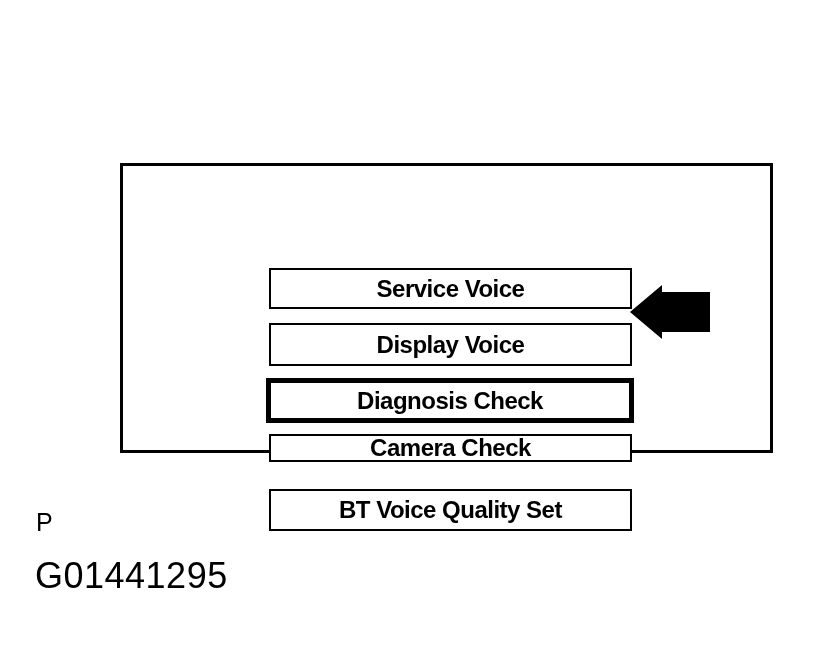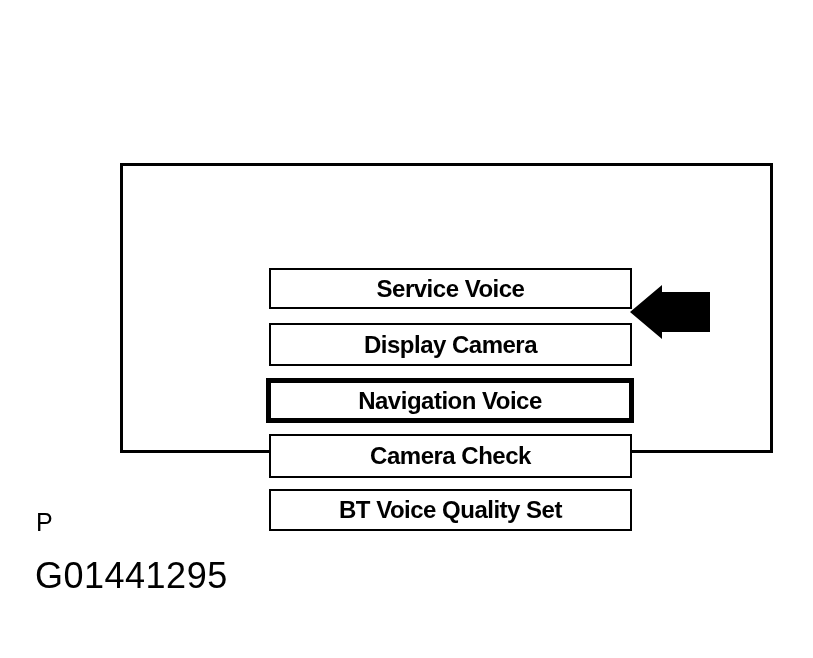--- a/index.html
+++ b/index.html
@@ -59,21 +59,21 @@
     letter-spacing: -0.5px;
     display: flex;
     align-items: center;
     justify-content: center;
     white-space: nowrap;
     cursor: pointer;
   }
   .menu-button.b1 { top: 102px; height: 41px; }
   .menu-button.b2 { top: 157px; height: 43px; }
   .menu-button.b3 { top: 212px; height: 45px; left: 143px; width: 368px; border-width: 5px; }
-  .menu-button.b4 { top: 268px; height: 44px; }
+  .menu-button.b4 { top: 268px; height: 28px; }
   .menu-button.b5 { top: 323px; height: 42px; }
   .pointer-arrow {
     position: absolute;
     left: 630px;
     top: 285px;
     width: 80px;
     height: 54px;
   }
   .pointer-arrow polygon { fill: var(--line, #000000); }
   .page-marker {
@@ -96,22 +96,22 @@
 </head>
 <body>
 
 <div class="page" style="--page-bg: #ffffff; --screen-bg: #ffffff; --header-bg: #000000; --header-text: #ffffff; --text: #000000; --line: #000000;">
 
   <div class="screen">
 
 
     <div class="screen-body">
       <div class="menu-button b1">Service Voice</div>
-      <div class="menu-button b2">Display Camera</div>
-      <div class="menu-button b3">Navigation Voice</div>
+      <div class="menu-button b2">Display Voice</div>
+      <div class="menu-button b3">Diagnosis Check</div>
       <div class="menu-button b4">Camera Check</div>
       <div class="menu-button b5">BT Voice Quality Set</div>
     </div>
 
   </div>
 
   <svg class="pointer-arrow" viewBox="0 0 80 54" preserveAspectRatio="none" aria-hidden="true">
     <polygon points="0,27 32,0 32,7 80,7 80,47 32,47 32,54"></polygon>
   </svg>
 

